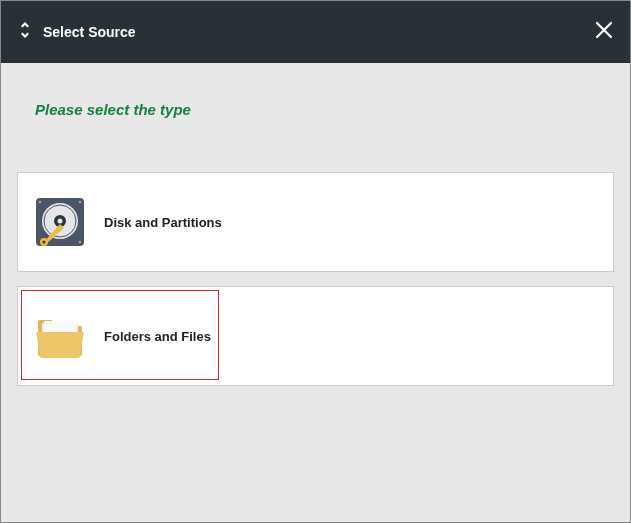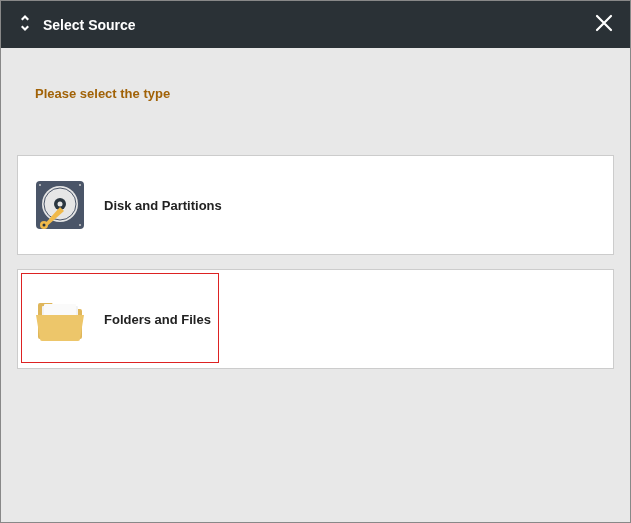--- a/index.html
+++ b/index.html
@@ -11,21 +11,21 @@
     }
     .dialog {
       width: 631px;
       height: 523px;
       background: #e8e8e8;
       border: 1px solid #888;
       display: flex;
       flex-direction: column;
     }
     .header {
-      height: 47px;
+      height: 62px;
       background: #2a3136;
       color: #fff;
       display: flex;
       align-items: center;
       padding: 0 14px;
       justify-content: space-between;
     }
     .header-left {
       display: flex;
       align-items: center;
@@ -42,24 +42,25 @@
       display: flex;
       align-items: center;
       justify-content: center;
     }
     .body {
       flex: 1;
       padding: 0;
       background: #e8e8e8;
     }
     .instruction {
-      font-size: 13px;
+      font-size: 15px;
       font-weight: bold;
-      color: #a16207;
+      color: #15803d;
       padding: 38px 0 0 34px;
+      font-style: italic;
     }
     .options {
       margin-top: 54px;
       padding: 0 16px;
     }
     .option-card {
       background: #fff;
       border: 1px solid #ccc;
       width: 100%;
       height: 100px;

